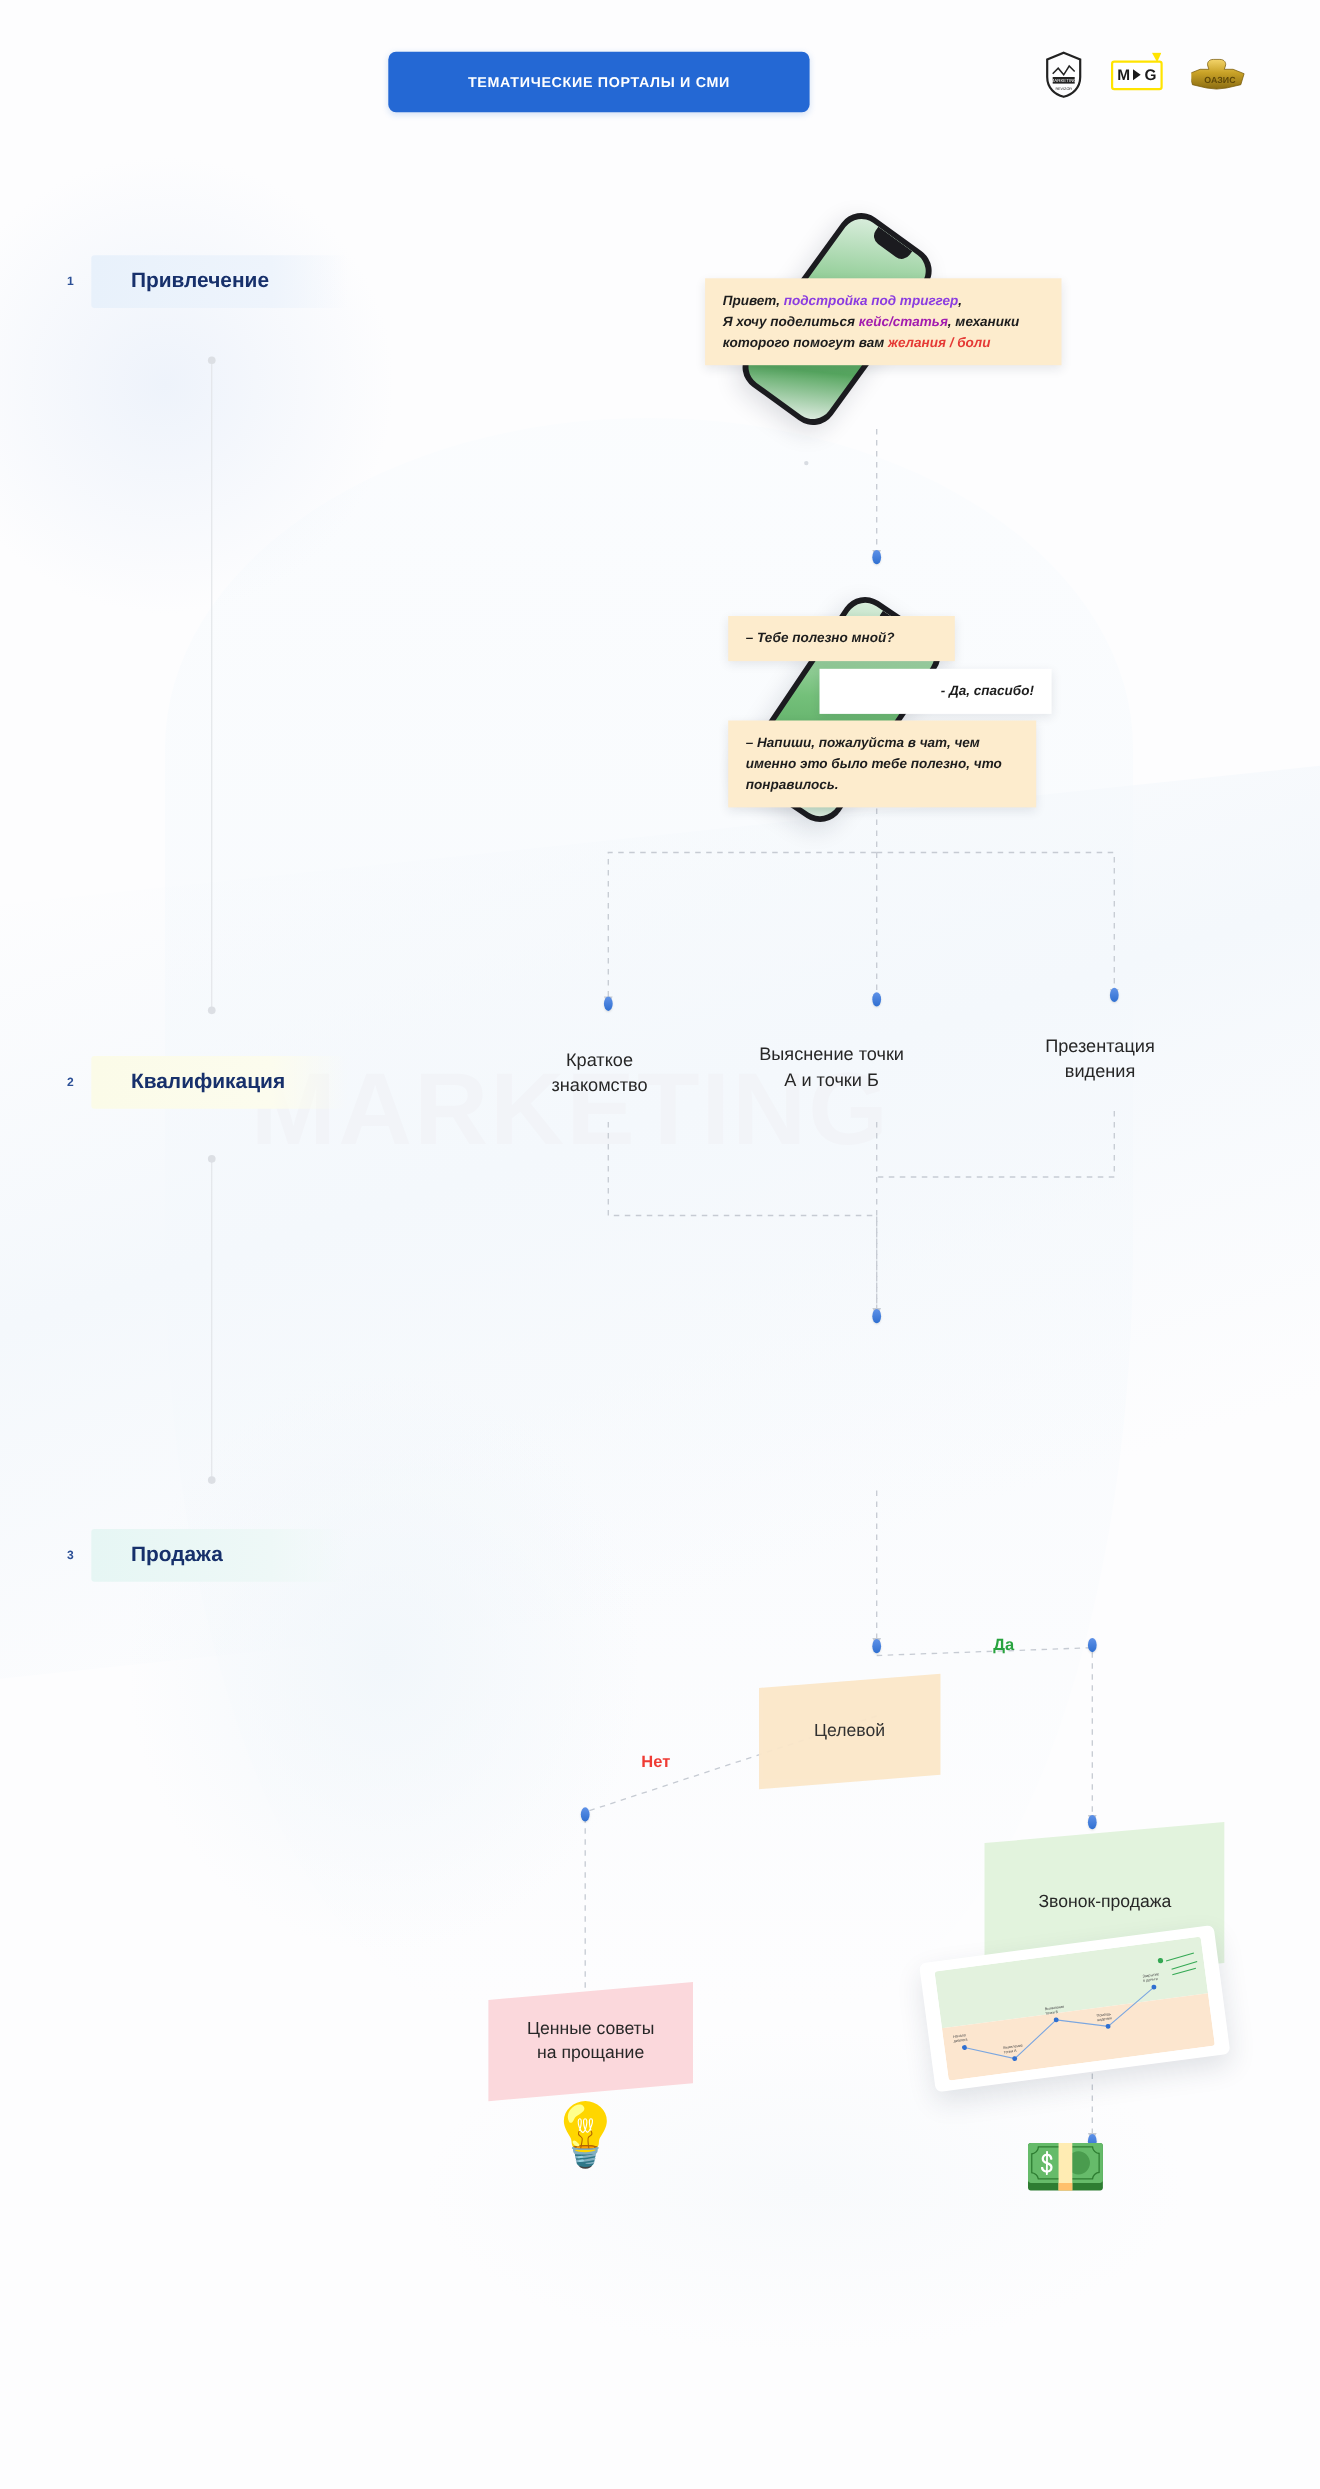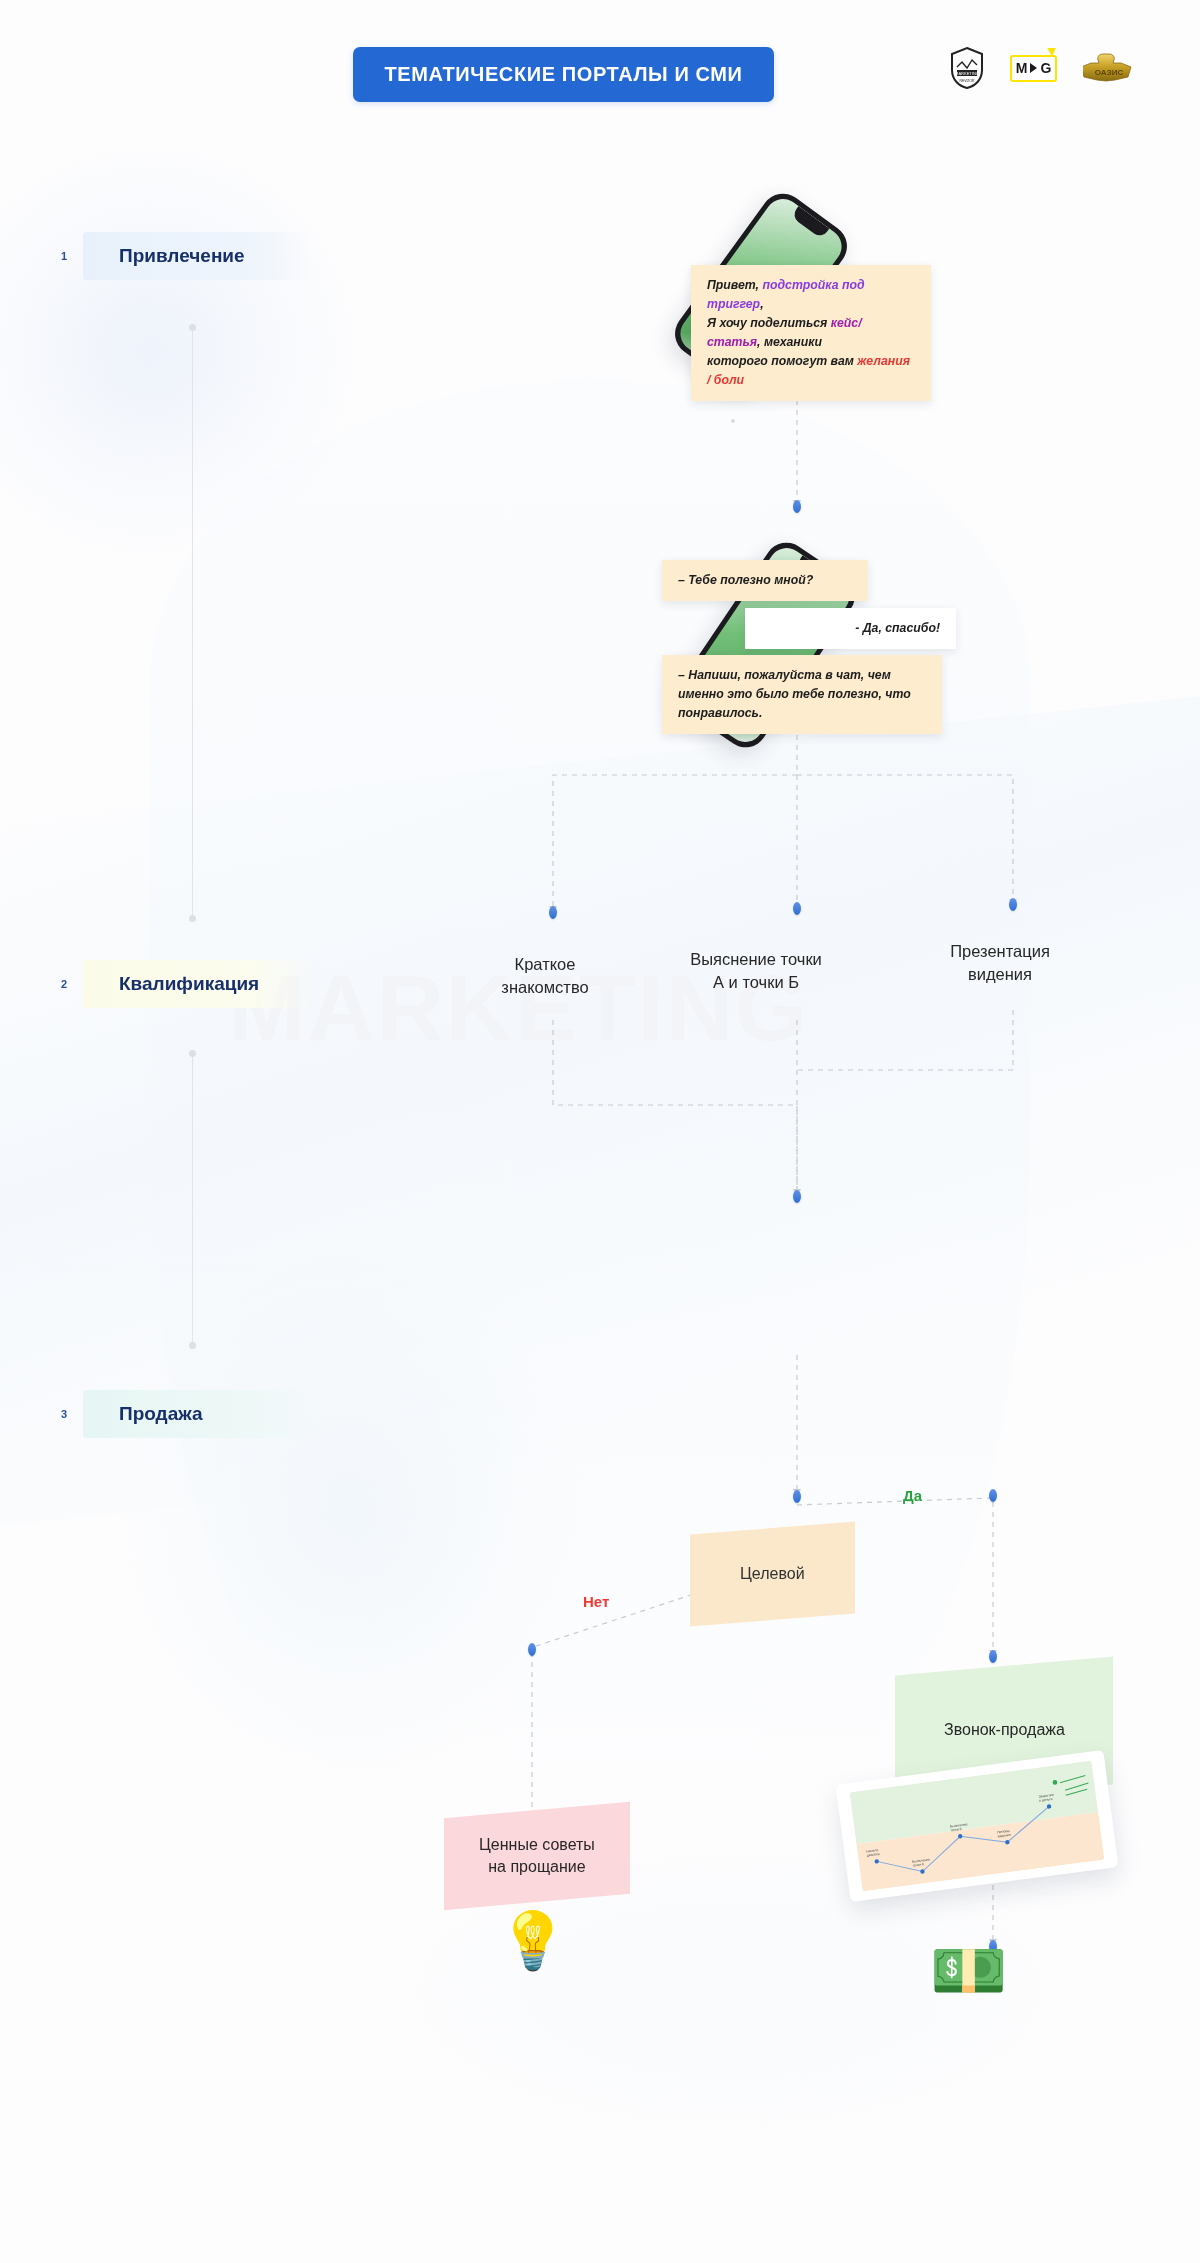--- a/index.html
+++ b/index.html
@@ -55,26 +55,26 @@
     user-select: none;
   }
   .wm-1 { left: 228px; top: 955px; font-size: 93px; }
   .wm-2 { left: 215px; top: 1055px; font-size: 97px; }
   .wm-3 { left: 380px; top: 1455px; font-size: 70px; color: #f6f7f9; }
 
   
   .hdr-badge {
     position: absolute;
     left: 353px; top: 47px;
-    width: 421px; height: 55px;
+    width: 383px; height: 55px;
     background: #2468d4;
     border-radius: 7px;
     display: flex; align-items: center; justify-content: center;
     color: #ffffff;
-    font-size: 20px;
+    font-size: 13px;
     font-weight: 700;
     letter-spacing: .6px;
     box-shadow: 0 2px 6px rgba(36,104,212,.18);
   }
   .logos {
     position: absolute;
     left: 950px; top: 46px;
     display: flex; align-items: center; gap: 26px;
   }
   .logo-shield {
@@ -191,21 +191,21 @@
     font-size: 12.3px;
     line-height: 1.55;
     font-style: italic;
     font-weight: 700;
     color: #1d1d1d;
     padding: 11px 16px;
     box-shadow: 0 3px 9px rgba(30,40,60,.10);
   }
   .bubble.cream { background: #fdeccd; }
   .bubble.white { background: #ffffff; font-weight: 600; }
-  .b-attract { left: 691px; top: 253px; width: 240px; margin-top: 12px; }
+  .b-attract { left: 641px; top: 253px; width: 324px; }
   .b-q1 { left: 662px; top: 560px; width: 206px; }
   .b-a1 { left: 745px; top: 608px; width: 211px; text-align: right; }
   .b-q2 { left: 662px; top: 655px; width: 280px; }
   .b-sell { left: 688px; top: 1236px; width: 216px; line-height: 1.62; }
 
   .hl-purple { color: #8b3ce0; }
   .hl-blue   { color: #a21caf; }
   .hl-red    { color: #e53935; }
 
   

